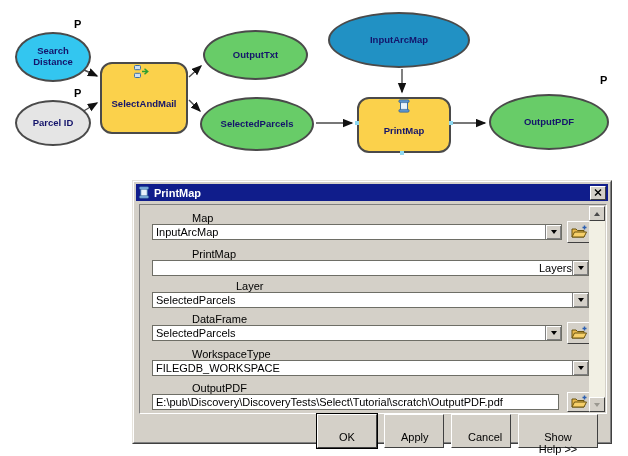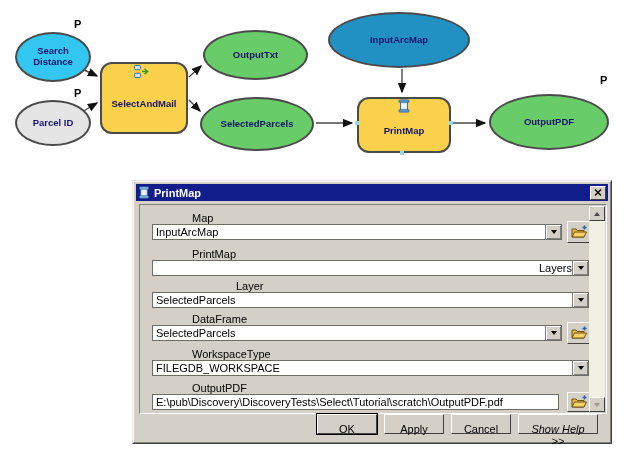--- a/index.html
+++ b/index.html
@@ -52,21 +52,21 @@
           display:flex;align-items:center;justify-content:center;}
   .sb-up{top:0;} .sb-down{bottom:0;}
   .tri-up{width:0;height:0;border-left:3.5px solid transparent;
           border-right:3.5px solid transparent;border-bottom:4px solid #4a4a4a;}
   .tri-down{width:0;height:0;border-left:3.5px solid transparent;
           border-right:3.5px solid transparent;border-top:4px solid #9a9890;}
   .btn-row{position:absolute;left:0;right:12px;top:232px;display:flex;
            justify-content:flex-end;gap:7px;}
   .dlg-btn{height:20px;background:#D4D0C8;border:1px solid;
            border-color:#fff #404040 #404040 #fff;font-size:11px;color:#000;
-           font-family:"Liberation Sans",sans-serif;padding:8px;}
+           font-family:"Liberation Sans",sans-serif;padding:16px;}
   .dlg-btn.default{outline:1px solid #000;}
 </style>
 </head>
 <body>
 
 <div class="stage">
 
   <svg class="arrows" width="628" height="175">
     <defs>
       <marker id="ah" markerWidth="9" markerHeight="8" refX="6.5" refY="3" orient="auto">
@@ -238,18 +238,18 @@
           <div class="sb-btn sb-down">
             <i class="tri-down"></i>
           </div>
         </div>
       </div>
 
       <div class="btn-row">
         <button class="dlg-btn default" style="width:60px;">OK</button>
         <button class="dlg-btn" style="width:60px;">Apply</button>
         <button class="dlg-btn" style="width:60px;">Cancel</button>
-        <button class="dlg-btn" style="width:80px;font-style:italic;">Show Help &gt;&gt;</button>
+        <button class="dlg-btn" style="width:80px;">Show Help &gt;&gt;</button>
       </div>
 
     </div>
   </div>
 </div>
 
 </body></html>

